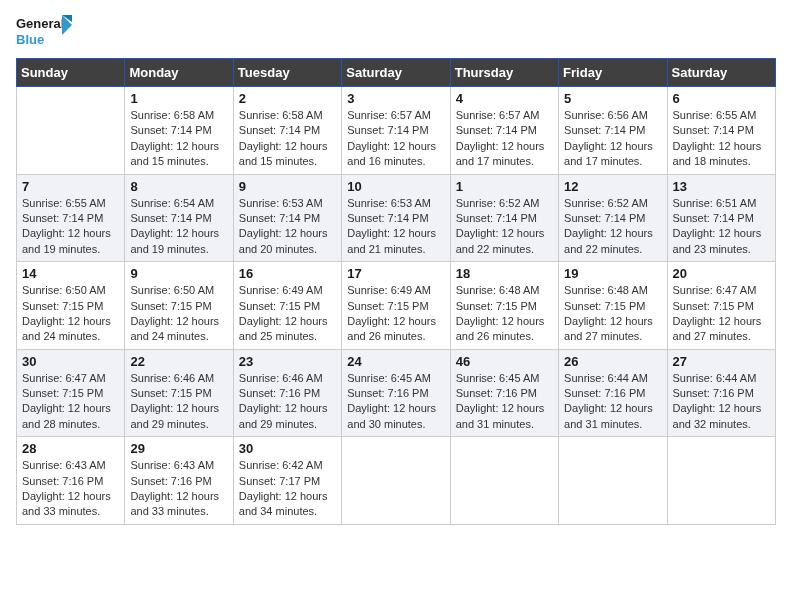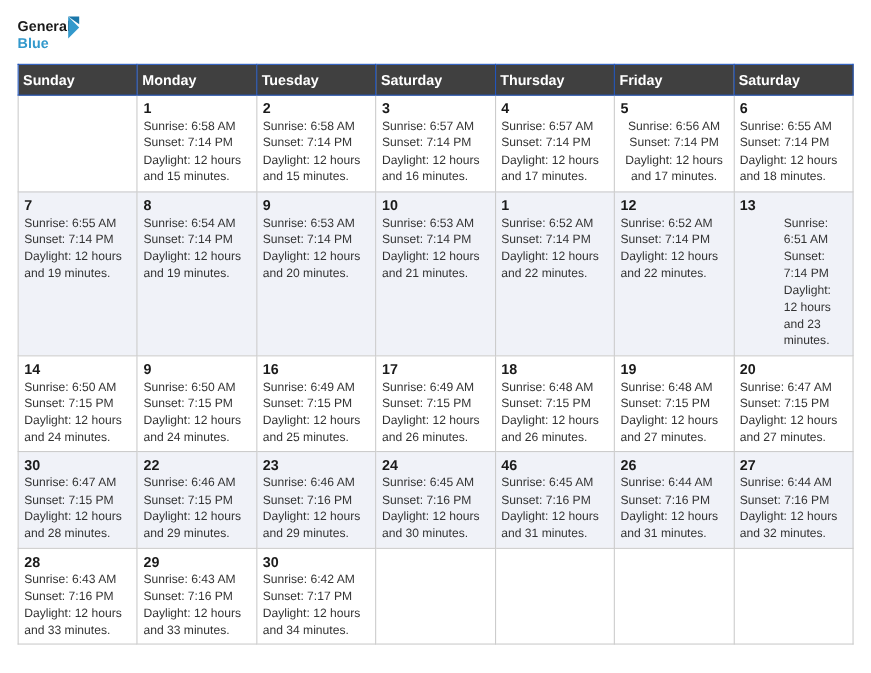--- a/index.html
+++ b/index.html
@@ -146,21 +146,21 @@
           </td>
           <td>
             <span class="day-num">4</span>
             <div class="day-info" style="white-space: pre-line;">Sunrise: 6:57 AM
 Sunset: 7:14 PM
 Daylight: 12 hours
 and 17 minutes.</div>
           </td>
           <td>
             <span class="day-num">5</span>
-            <div class="day-info" style="white-space: pre-line; text-align: center;">Sunrise: 6:56 AM
+            <div class="day-info" style="white-space: pre-line;">Sunrise: 6:56 AM
 Sunset: 7:14 PM
 Daylight: 12 hours
 and 17 minutes.</div>
           </td>
           <td>
             <span class="day-num">6</span>
             <div class="day-info" style="white-space: pre-line;">Sunrise: 6:55 AM
 Sunset: 7:14 PM
 Daylight: 12 hours
 and 18 minutes.</div>
@@ -204,21 +204,21 @@
           </td>
           <td>
             <span class="day-num">12</span>
             <div class="day-info" style="white-space: pre-line;">Sunrise: 6:52 AM
 Sunset: 7:14 PM
 Daylight: 12 hours
 and 22 minutes.</div>
           </td>
           <td>
             <span class="day-num">13</span>
-            <div class="day-info" style="white-space: pre-line; margin-left: 40px;">Sunrise: 6:51 AM
+            <div class="day-info" style="white-space: pre-line;">Sunrise: 6:51 AM
 Sunset: 7:14 PM
 Daylight: 12 hours
 and 23 minutes.</div>
           </td>
         </tr>
         <tr>
           <td>
             <span class="day-num">14</span>
             <div class="day-info" style="white-space: pre-line;">Sunrise: 6:50 AM
 Sunset: 7:15 PM

